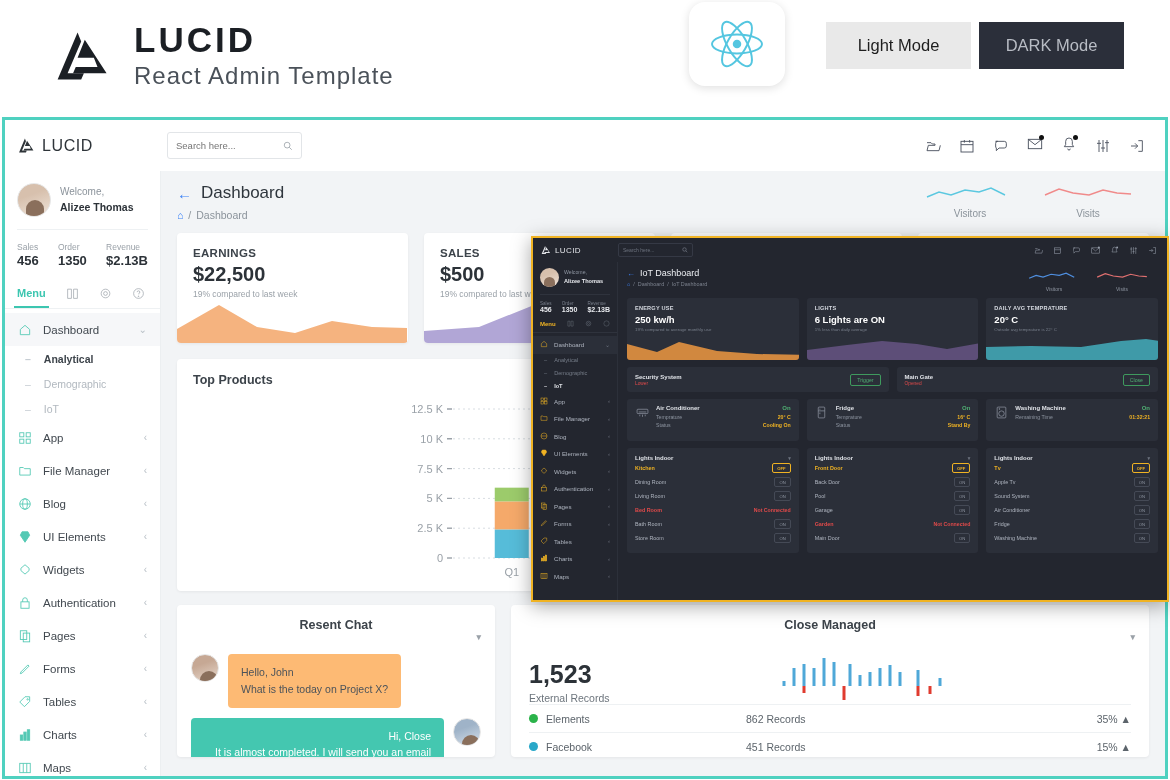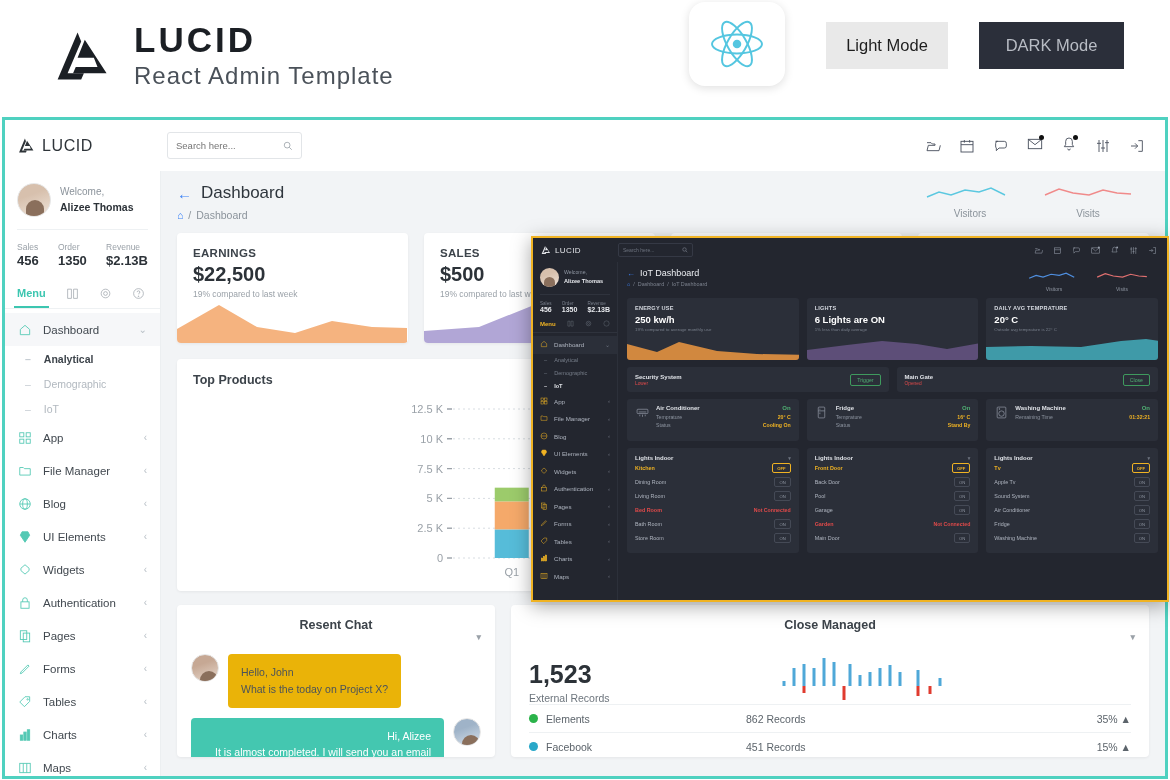--- a/index.html
+++ b/index.html
@@ -29,21 +29,21 @@
     position: absolute; left: 689px; top: 2px; width: 96px; height: 84px;
     background: #fff; border-radius: 16px;
     box-shadow: 0 2px 10px rgba(0,0,0,.13);
     display: flex; align-items: center; justify-content: center;
   }
   .mode-btn {
     position: absolute; top: 22px; height: 47px;
     display: flex; align-items: center; justify-content: center;
     font-size: 16.5px; border: 0; cursor: pointer;
   }
-  .mode-light { left: 826px; width: 122px; background: #e9e9e9; color: #1e1e1e; }
+  .mode-light { left: 826px; width: 145px; background: #e9e9e9; color: #1e1e1e; }
   .mode-dark  { left: 979px; width: 145px; background: #2b2f3a; color: #b8bcc4; }
 
   
   .shell {
     position: absolute; left: 2px; top: 117px; width: 1166px; height: 662px;
     border: 3px solid #4fd1c0; background: #f2f4f6; overflow: hidden;
   }
   .topbar {
     position: absolute; left: 0; top: 0; width: 100%; height: 51px;
     background: #fff; display: flex; align-items: center;
@@ -145,21 +145,21 @@
 
   .bottom-row { display: flex; gap: 16px; padding: 14px 16px 0; }
   .chat-card { width: 318px; height: 152px; position: relative; }
   .data-card { flex: 1; height: 152px; position: relative; }
   .card-head {
     display: flex; align-items: center; padding: 13px 14px 0;
     font-size: 12.5px; font-weight: bold; color: #3c434a; flex-direction: column;
   }
   .card-head .caret { margin-left: auto; color: #9aa1a8; font-size: 9px; }
   .chat-row { display: flex; align-items: flex-start; gap: 9px; padding: 12px 14px 0; }
-  .bubble { background: #eab308; border-radius: 4px; padding: 10px 13px; font-size: 10.5px; color: #4b535a; line-height: 1.6; }
+  .bubble { background: #fdba74; border-radius: 4px; padding: 10px 13px; font-size: 10.5px; color: #4b535a; line-height: 1.6; }
   .bubble.me { background: #44c7b0; color: #fff; text-align: right; flex: 1; }
   .chat-row.mine { padding-top: 10px; }
   .big-num { font-size: 25px; font-weight: bold; color: #2c3238; padding: 12px 0 0 18px; }
   .big-sub { font-size: 10.5px; color: #6d757d; padding: 3px 0 0 18px; }
   .dm-table { padding: 0 18px; }
   .dm-row { display: flex; align-items: center; height: 28px; border-top: 1px solid #eef1f3; font-size: 10.5px; color: #5c646b; }
   .dm-dot { width: 9px; height: 9px; border-radius: 50%; margin-right: 8px; }
   .dm-name { width: 200px; }
   .dm-rec { width: 215px; }
   .dm-pct { margin-left: auto; }
@@ -607,21 +607,21 @@
         </div>
         <div class="chat-row">
           <div class="avatar a2" style="width:28px;height:28px;flex:0 0 28px"></div>
           <div class="bubble">
             <div>Hello, John</div>
             <div>What is the today on Project X?</div>
           </div>
         </div>
         <div class="chat-row mine">
           <div class="bubble me">
-            <div>Hi, Alizee</div>
+            <div>Hi, Close</div>
             <div>It is almost completed. I will send you an email later today.</div>
           </div>
           <div class="avatar a3" style="width:28px;height:28px;flex:0 0 28px"></div>
         </div>
       </div>
 
       <div class="card data-card">
         <div class="card-head">
           <span>Close Managed</span>
           <span class="caret">▾</span>

